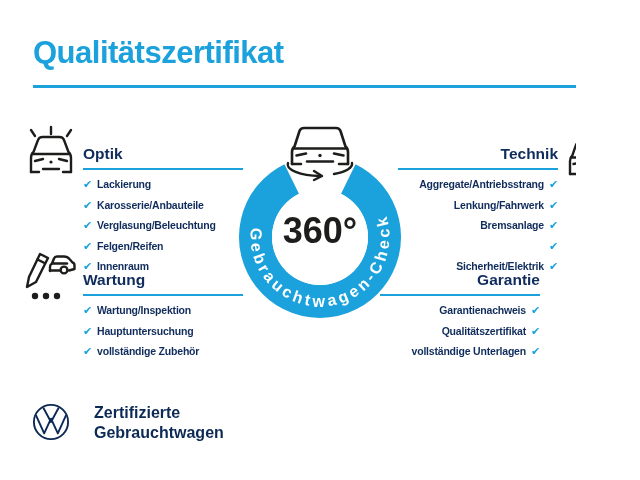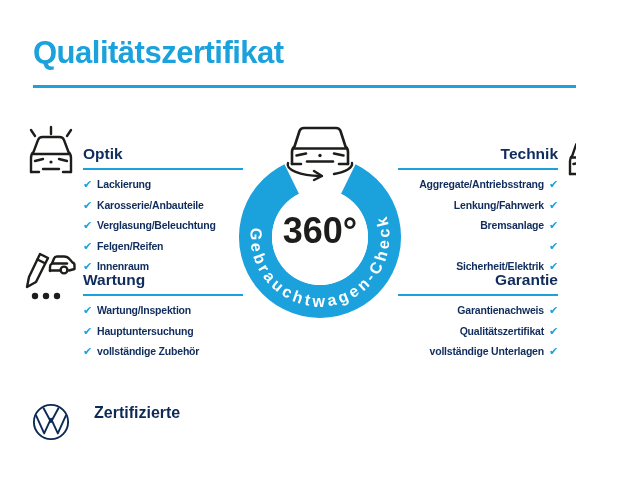--- a/index.html
+++ b/index.html
@@ -18,21 +18,21 @@
   .sec .rule{height:2px;background:#1ba1dc;margin-top:5px;}
   .sec ul{list-style:none;margin:9px 0 0 0;padding:0;display:flex;flex-direction:column;gap:9px;}
   .sec li{display:flex;gap:5px;align-items:baseline;font-size:10.5px;font-weight:bold;
           line-height:11.5px;letter-spacing:-0.2px;white-space:nowrap;}
   .sec .check{color:#1ba1dc;font-size:11px;line-height:11px;}
   .sec.right{text-align:right;}
   .sec.right li{flex-direction:row-reverse;}
   #sec-optik{left:83px;top:145px;}
   #sec-wartung{left:83px;top:271px;}
   #sec-technik{left:398px;top:145px;}
-  #sec-garantie{left:398px;top:271px;}
+  #sec-garantie{left:380px;top:271px;}
 
   .corner-icon{position:absolute;}
   #icon-optik{left:24px;top:124px;}
   #icon-technik{left:562px;top:122px;}
   #icon-wartung{left:23px;top:251px;}
   #icon-garantie{left:572px;top:255px;}
 
   .center-badge{position:absolute;left:230px;top:118px;}
 
   .footer{position:absolute;left:32px;top:403px;display:flex;align-items:flex-start;gap:24px;}
@@ -232,16 +232,17 @@
   <div class="footer">
     <svg width="38" height="38" viewBox="0 0 40 40">
       <g stroke="#0c2a55" stroke-width="2" fill="none" stroke-linecap="round" stroke-linejoin="round">
         <circle cx="20" cy="20" r="18"></circle>
         <path d="M12.2 5.5 L20 20 L27.8 5.5"></path>
         <path d="M4.5 13.5 L12.8 32 L20 16.5 L27.2 32 L35.5 13.5"></path>
       </g>
     </svg>
     <div class="footer-text">
       <div>Zertifizierte</div>
+      <div>Gebrauchtwagen</div>
     </div>
   </div>
 
 </div>
 
 </body></html>

